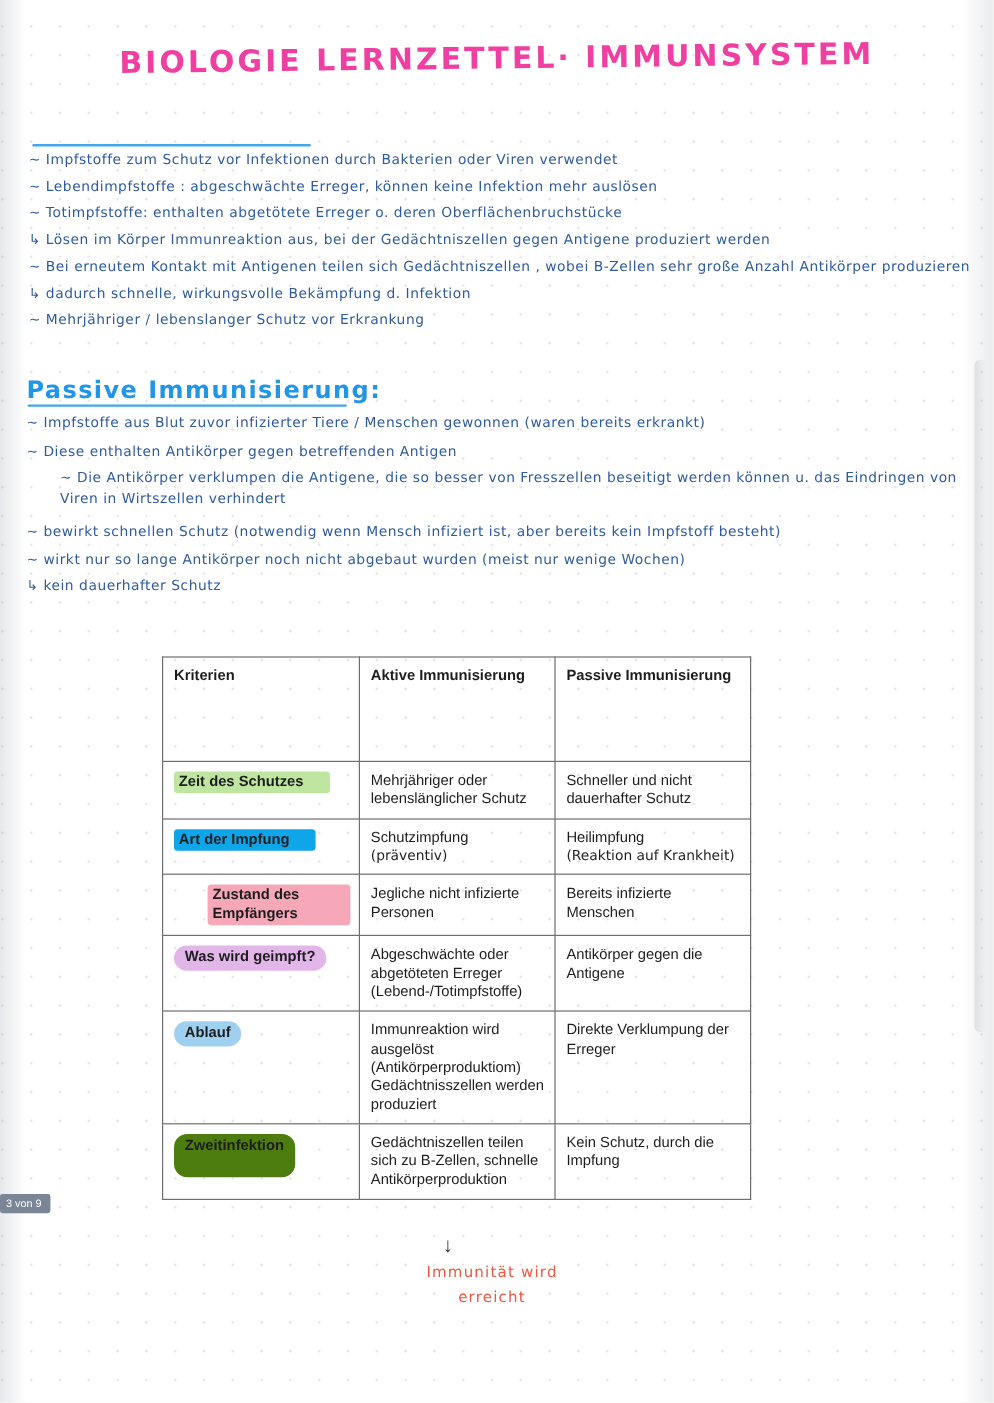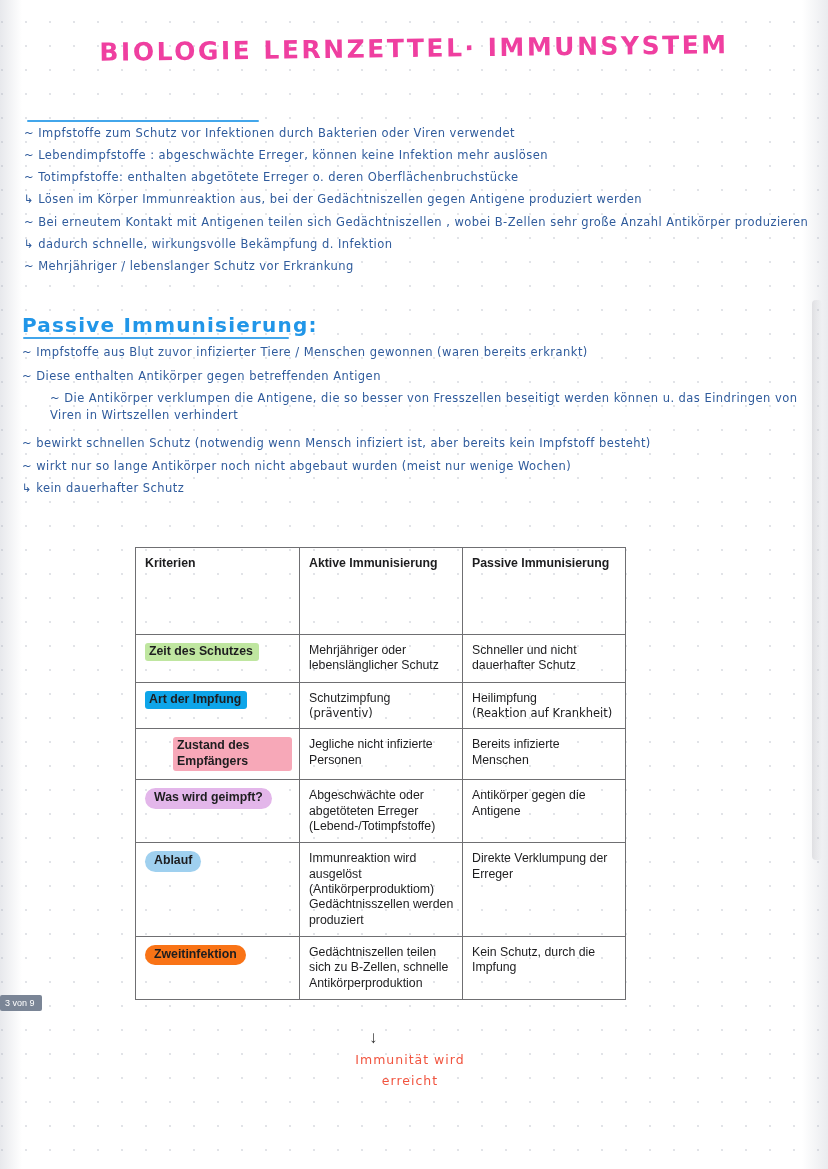--- a/index.html
+++ b/index.html
@@ -110,21 +110,21 @@
     line-height: 1.25;
     color: #1d1d1f;
   }
   table.cmp col.c1 { width: 164px; }
   table.cmp col.c2 { width: 163px; }
   table.cmp col.c3 { width: 163px; }
   .hdr td { font-weight: bold; height: 70px; padding-top: 52px; }
   .rowh {
     display: inline-block;
     font-weight: bold;
-    padding: 1px 6px 2px 4px;
+    padding: 1px 22px 2px 4px;
     border-radius: 3px;
   }
   .sub {
     display: block;
     font-family: "DejaVu Sans", sans-serif;
     font-size: 11.5px;
     color: #1d1d1f;
   }
   .arrow-down {
     position: absolute;
@@ -259,21 +259,21 @@
           <td>
             <span>Immunreaktion wird ausgelöst (Antikörperproduktiom) Gedächtnisszellen werden produziert</span>
           </td>
           <td>
             <span>Direkte Verklumpung der Erreger</span>
           </td>
         </tr>
 
         <tr>
           <td>
-            <span class="rowh" style="background:#f97316;border-radius:11px;padding:2px 9px 3px 9px;">Zweitinfektion</span>
+            <span class="rowh" style="background:#4d7c0f;border-radius:11px;padding:2px 9px 19px 9px;">Zweitinfektion</span>
           </td>
           <td>
             <span>Gedächtniszellen teilen sich zu B-Zellen, schnelle Antikörperproduktion</span>
           </td>
           <td>
             <span>Kein Schutz, durch die Impfung</span>
           </td>
         </tr>
       </tbody>
     </table>

